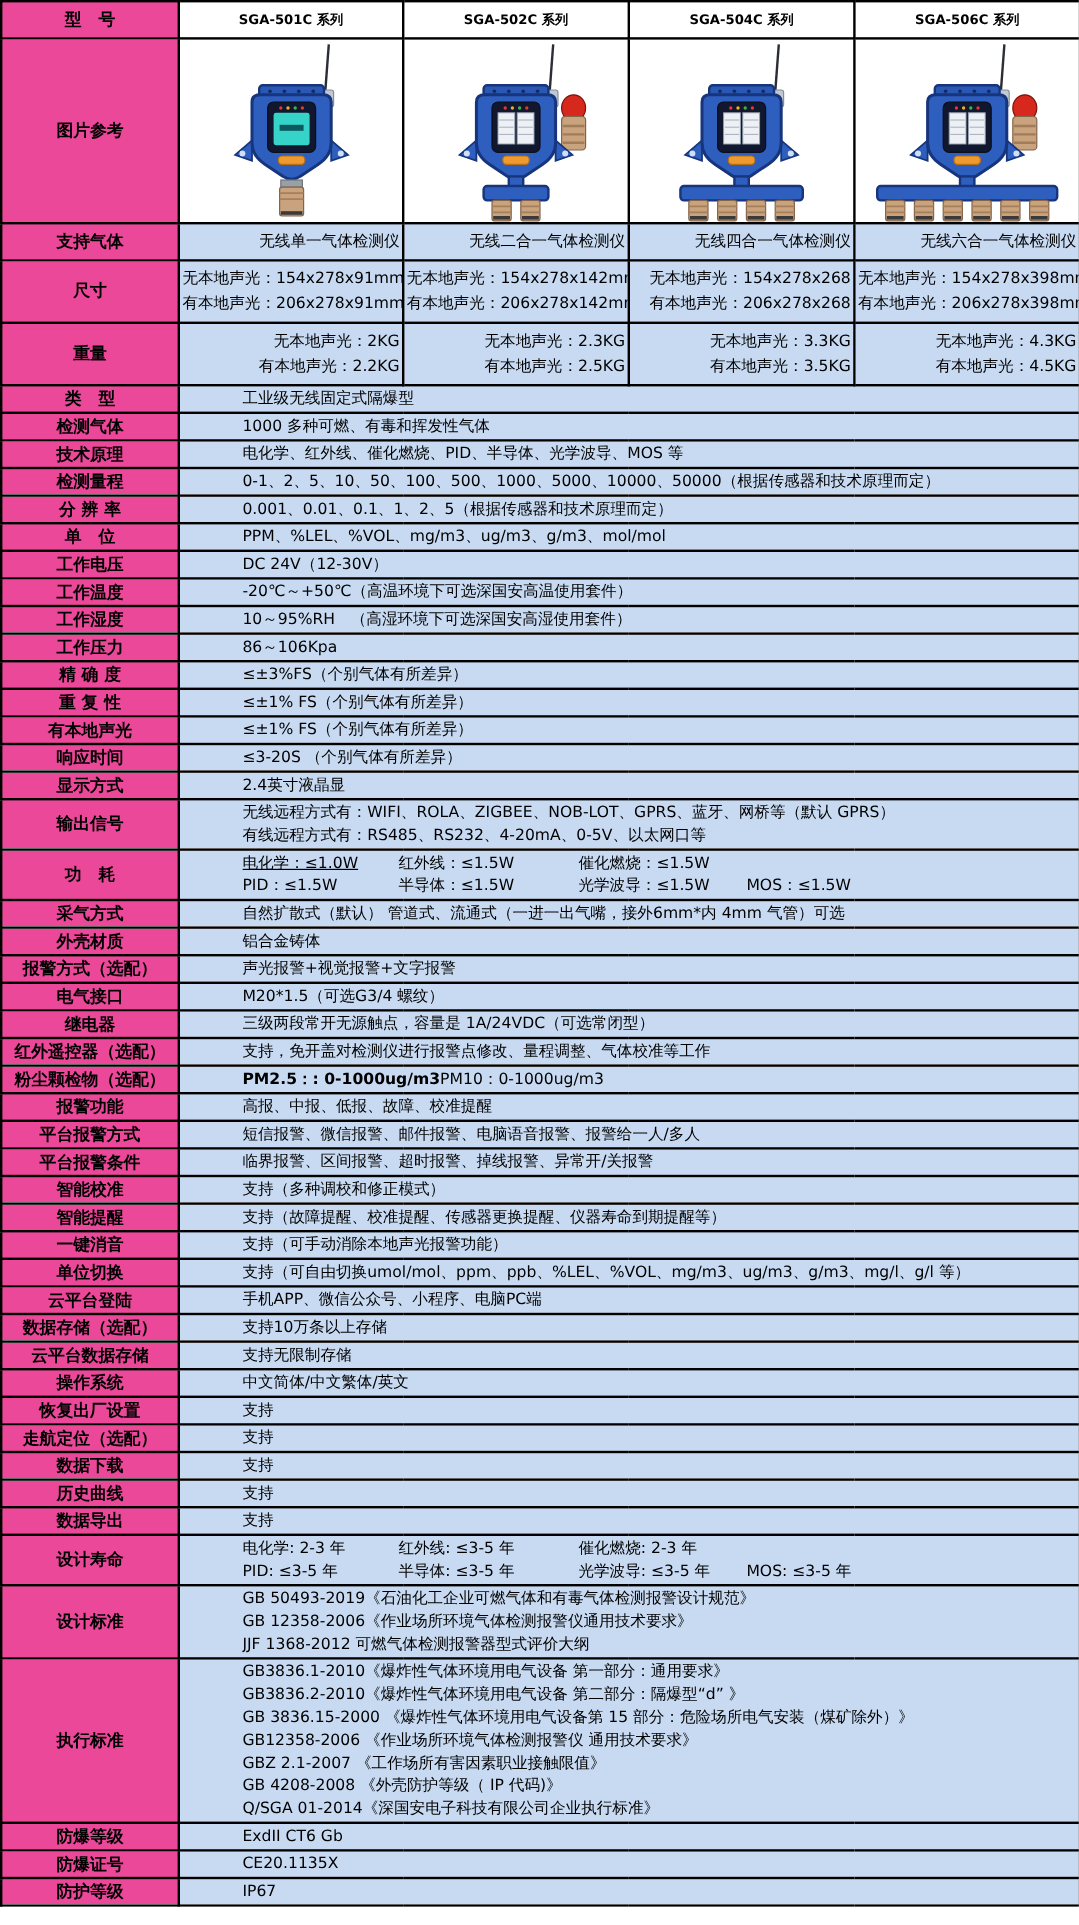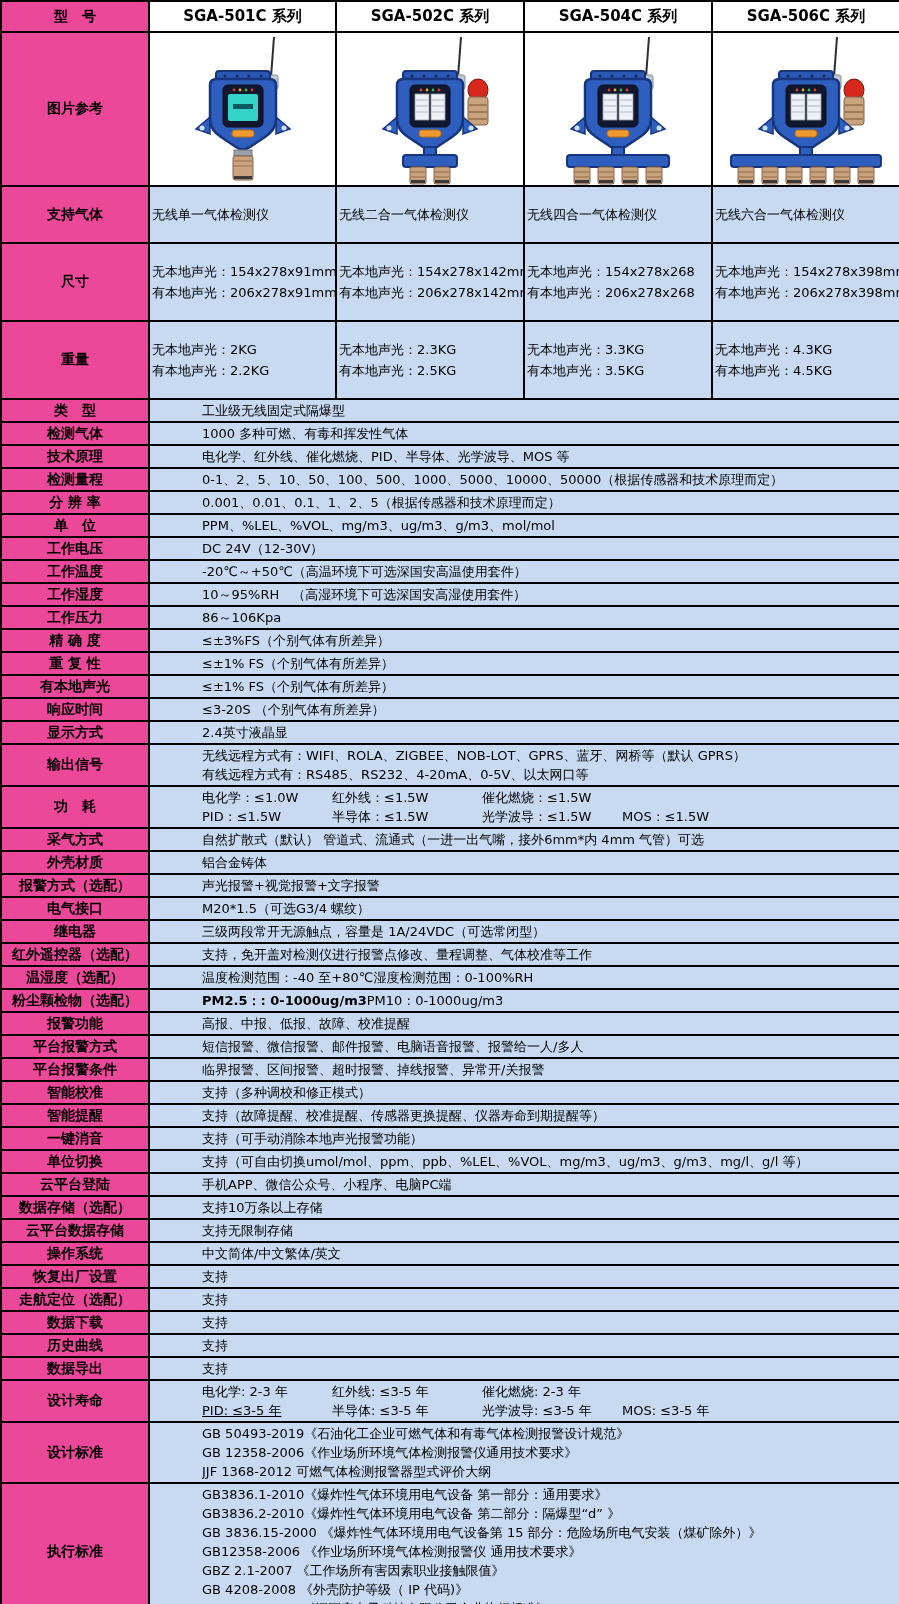--- a/index.html
+++ b/index.html
@@ -1,22 +1,22 @@
 <!DOCTYPE html>
 <html><head>
 <meta charset="utf-8">
 <style>
   html,body{margin:0;padding:0;background:#ffffff;}
   body{width:899px;font-family:"DejaVu Sans","Liberation Sans",sans-serif;color:#000;}
   table.spec{border-collapse:collapse;table-layout:fixed;width:899px;}
   td{border:2px solid #000;vertical-align:middle;overflow:hidden;}
   td.lbl{background:#ec4899;font-weight:bold;font-size:14px;text-align:center;padding:0 2px;white-space:nowrap;}
-  td.model{background:#ffffff;font-weight:bold;font-size:15px;text-align:center;height:27px;margin-top:16px;}
+  td.model{background:#ffffff;font-weight:bold;font-size:11px;text-align:center;height:27px;margin-top:16px;}
   td.imgcell{background:#ffffff;height:152px;text-align:center;padding:0;}
-  td.cmp{background:#c7daf2;font-size:13px;text-align:left;padding:17px 2px;}
+  td.cmp{background:#c7daf2;font-size:13px;text-align:right;padding:4px 2px;}
   td.val{background:#c7daf2;font-size:13px;text-align:left;padding:1px 4px 1px 8px;}
   .line{white-space:nowrap;overflow:hidden;line-height:19px;margin-left:44px;}
   .cline{line-height:21px;white-space:nowrap;}
   .seg{display:inline-block;}
   svg{display:block;margin:0 auto;}
 </style>
 </head>
 <body>
 
 <table class="spec">
@@ -367,21 +367,21 @@
       <tr>
         <td class="lbl">输出信号</td>
         <td class="val" colspan="4">
           <div class="line">无线远程方式有：WIFI、ROLA、ZIGBEE、NOB-LOT、GPRS、蓝牙、网桥等（默认 GPRS）</div>
           <div class="line">有线远程方式有：RS485、RS232、4-20mA、0-5V、以太网口等</div>
         </td>
       </tr>
       <tr>
         <td class="lbl">功　耗</td>
         <td class="val" colspan="4">
-          <div class="line"><span class="seg" style="min-width: 130px;">电化学：≤1.0W</span><span class="seg" style="min-width: 150px;">红外线：≤1.5W</span><span class="seg" style="min-width: 140px;">催化燃烧：≤1.5W</span></div>
+          <div class="line"><span class="seg" style="min-width: 130px; text-decoration: underline;">电化学：≤1.0W</span><span class="seg" style="min-width: 150px;">红外线：≤1.5W</span><span class="seg" style="min-width: 140px;">催化燃烧：≤1.5W</span></div>
           <div class="line"><span class="seg" style="min-width: 130px;">PID：≤1.5W</span><span class="seg" style="min-width: 150px;">半导体：≤1.5W</span><span class="seg" style="min-width: 140px;">光学波导：≤1.5W</span><span class="seg">MOS：≤1.5W</span></div>
         </td>
       </tr>
       <tr>
         <td class="lbl">采气方式</td>
         <td class="val" colspan="4">
           <div class="line">自然扩散式（默认） 管道式、流通式（一进一出气嘴，接外6mm*内 4mm 气管）可选</div>
         </td>
       </tr>
       <tr>
@@ -408,26 +408,20 @@
           <div class="line">三级两段常开无源触点，容量是 1A/24VDC（可选常闭型）</div>
         </td>
       </tr>
       <tr>
         <td class="lbl">红外遥控器（选配）</td>
         <td class="val" colspan="4">
           <div class="line">支持，免开盖对检测仪进行报警点修改、量程调整、气体校准等工作</div>
         </td>
       </tr>
       <tr>
-        <td class="lbl">温湿度（选配）</td>
-        <td class="val" colspan="4">
-          <div class="line"><span class="seg" style="min-width: 150px;">温度检测范围：-40 至+80℃</span><span class="seg">湿度检测范围：0-100%RH</span></div>
-        </td>
-      </tr>
-      <tr>
         <td class="lbl">粉尘颗检物（选配）</td>
         <td class="val" colspan="4">
           <div class="line"><span class="seg" style="min-width: 150px; font-weight: bold;">PM2.5：: 0-1000ug/m3</span><span class="seg">PM10：0-1000ug/m3</span></div>
         </td>
       </tr>
       <tr>
         <td class="lbl">报警功能</td>
         <td class="val" colspan="4">
           <div class="line">高报、中报、低报、故障、校准提醒</div>
         </td>
@@ -519,21 +513,21 @@
       <tr>
         <td class="lbl">数据导出</td>
         <td class="val" colspan="4">
           <div class="line">支持</div>
         </td>
       </tr>
       <tr>
         <td class="lbl">设计寿命</td>
         <td class="val" colspan="4">
           <div class="line"><span class="seg" style="min-width: 130px;">电化学: 2-3 年</span><span class="seg" style="min-width: 150px;">红外线: ≤3-5 年</span><span class="seg" style="min-width: 140px;">催化燃烧: 2-3 年</span></div>
-          <div class="line"><span class="seg" style="min-width: 130px; text-decoration: underline;">PID: ≤3-5 年</span><span class="seg" style="min-width: 150px;">半导体: ≤3-5 年</span><span class="seg" style="min-width: 140px;">光学波导: ≤3-5 年</span><span class="seg">MOS: ≤3-5 年</span></div>
+          <div class="line"><span class="seg" style="min-width: 130px;">PID: ≤3-5 年</span><span class="seg" style="min-width: 150px;">半导体: ≤3-5 年</span><span class="seg" style="min-width: 140px;">光学波导: ≤3-5 年</span><span class="seg">MOS: ≤3-5 年</span></div>
         </td>
       </tr>
       <tr>
         <td class="lbl">设计标准</td>
         <td class="val" colspan="4">
           <div class="line">GB 50493-2019《石油化工企业可燃气体和有毒气体检测报警设计规范》</div>
           <div class="line">GB 12358-2006《作业场所环境气体检测报警仪通用技术要求》</div>
           <div class="line">JJF 1368-2012 可燃气体检测报警器型式评价大纲</div>
         </td>
       </tr>

